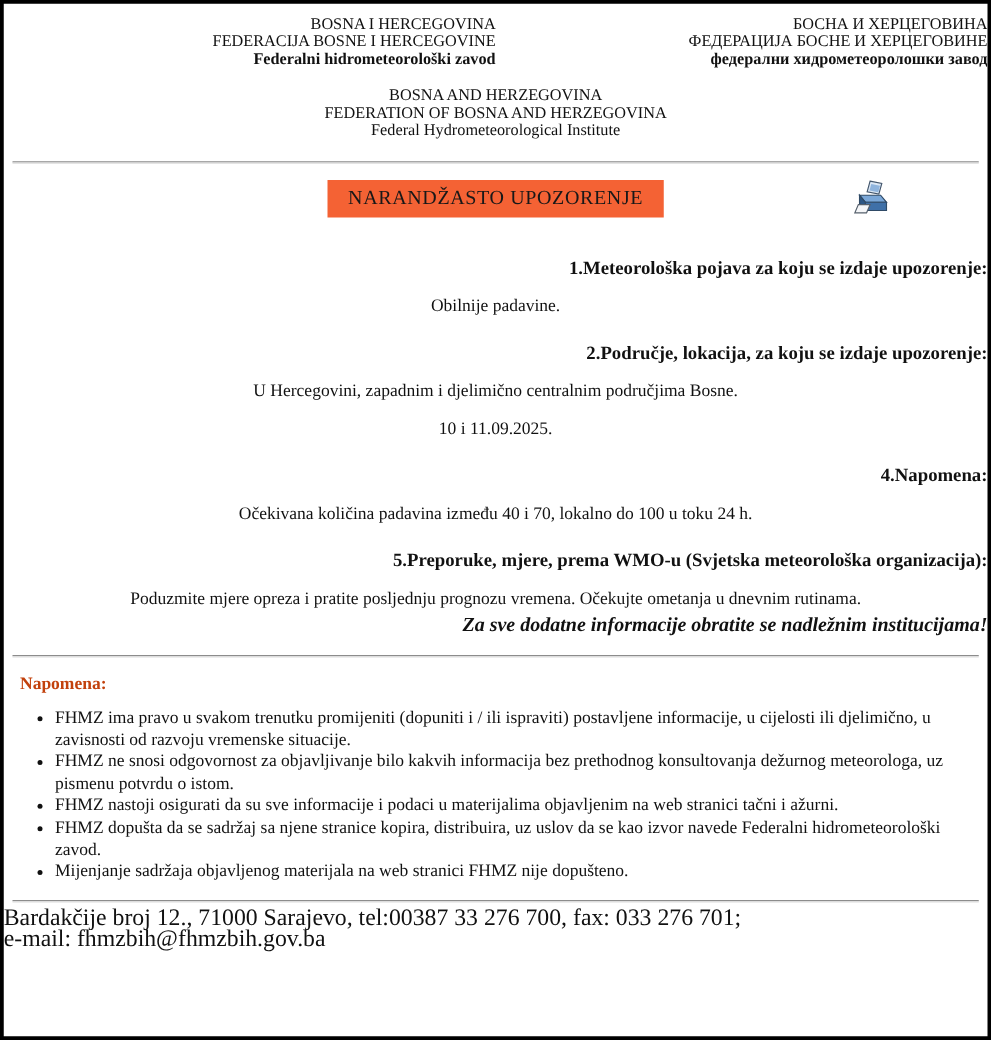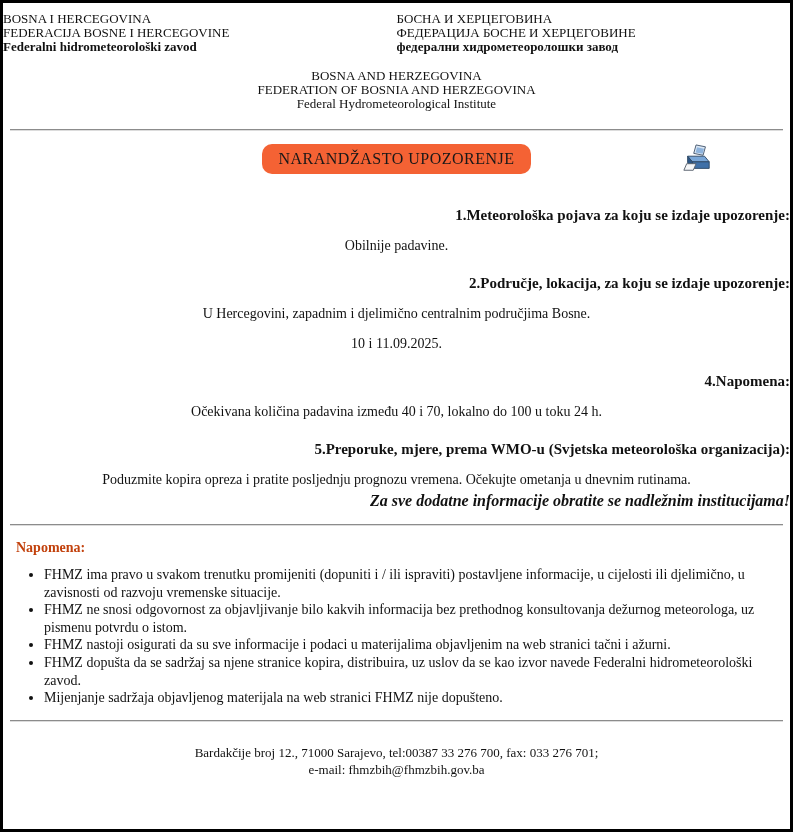--- a/index.html
+++ b/index.html
@@ -10,57 +10,56 @@
     background: #ffffff;
     border: 3px solid #000000;
     font-family: "Liberation Serif", "DejaVu Serif", serif;
     color: #111111;
     overflow: hidden;
   }
   .page { width: 100%; height: 100%; padding-top: 9px; }
 
   
   .header-cols { display: flex; width: 100%; }
-  .header-block { width: 50%; text-align: left; font-size: 13px; line-height: 14px; }
+  .header-block { width: 50%; text-align: right; font-size: 13px; line-height: 14px; }
   .header-block .ln3 { font-weight: bold; }
   .header-center { width: 100%; text-align: center; font-size: 13px; line-height: 14px; margin-top: 15px; }
   .header-center .ln3 { font-weight: normal; }
 
   hr { border: 0; border-top: 1px solid #8c8c8c; border-bottom: 1px solid #dcdcdc; height: 0; }
   hr.top { margin: 18px 7px 0; }
   hr.mid { margin: 13px 7px 0; }
   hr.bottom { margin: 13px 7px 0; }
 
   
   .banner-row { position: relative; margin-top: 13px; height: 30px; text-align: center; }
   .banner {
     display: inline-block;
     background: #F46234;
     color: #181818;
     font-size: 16px;
     line-height: 20px;
     padding: 5px 16px;
     letter-spacing: 0.5px;
-    border-radius: 10px;
   }
   .printer { position: absolute; right: 76px; top: 0; width: 34px; height: 30px; cursor: pointer; }
 
   
   .section-heading { text-align: right; font-weight: bold; font-size: 15px; line-height: 19px; margin: 19px 0 0; }
   .section-heading.first { margin-top: 32px; }
   .section-body { text-align: center; font-size: 14px; line-height: 18px; margin: 12px 0 0; }
   .emphasis { text-align: right; font-size: 16px; line-height: 20px; font-weight: bold; font-style: italic; margin: 2px 0 0; }
 
   
   .note-label { margin: 14px 0 0 13px; font-size: 14px; font-weight: bold; color: #c2410c; }
   ul.disclaimers { margin: 10px 16px 0 14px; padding-left: 27px; font-size: 14px; line-height: 17.6px; }
   ul.disclaimers li { margin: 0; padding: 0; }
 
   
-  .footer { margin-top: 22px; text-align: center; font-size: 13px; line-height: 17px; }
+  .footer { margin-top: 4px; text-align: left; font-size: 19px; line-height: 17px; }
   .email-link { color: inherit; text-decoration: none; cursor: pointer; }
 </style>
 </head>
 <body>
 
 <div class="page">
 
   <div class="header-cols">
     <div class="header-block">
       <div class="ln1">BOSNA I HERCEGOVINA</div>
@@ -68,21 +67,21 @@
       <div class="ln3">Federalni hidrometeorološki zavod</div>
     </div>
     <div class="header-block">
       <div class="ln1">БОСНА И ХЕРЦЕГОВИНА</div>
       <div class="ln2">ФЕДЕРАЦИЈА БОСНЕ И ХЕРЦЕГОВИНЕ</div>
       <div class="ln3">федерални хидрометеоролошки завод</div>
     </div>
   </div>
   <div class="header-center">
     <div class="ln1">BOSNA AND HERZEGOVINA</div>
-    <div class="ln2">FEDERATION OF BOSNIA AND HERZEGOVINA</div>
+    <div class="ln2">FEDERATION OF BOSNA AND HERZEGOVINA</div>
     <div class="ln3">Federal Hydrometeorological Institute</div>
   </div>
 
   <hr class="top">
 
   <div class="banner-row">
     <div class="banner">NARANDŽASTO UPOZORENJE</div>
     <div class="printer" title="">
       <svg viewBox="0 0 34 32" width="34" height="30" aria-hidden="true">
         <polygon points="16,1 26,3 23.5,12 13.5,10" fill="#dce8f5" stroke="#45586e" stroke-width="1"></polygon>
@@ -100,21 +99,21 @@
 
   <div class="section-heading">2.Područje, lokacija, za koju se izdaje upozorenje:</div>
   <div class="section-body">U Hercegovini, zapadnim i djelimično centralnim područjima Bosne.</div>
 
   <div class="section-body">10 i 11.09.2025.</div>
 
   <div class="section-heading">4.Napomena:</div>
   <div class="section-body">Očekivana količina padavina između 40 i 70, lokalno do 100 u toku 24 h.</div>
 
   <div class="section-heading">5.Preporuke, mjere, prema WMO-u (Svjetska meteorološka organizacija):</div>
-  <div class="section-body">Poduzmite kopira opreza i pratite posljednju prognozu vremena. Očekujte ometanja u dnevnim rutinama.</div>
+  <div class="section-body">Poduzmite mjere opreza i pratite posljednju prognozu vremena. Očekujte ometanja u dnevnim rutinama.</div>
   <div class="emphasis">Za sve dodatne informacije obratite se nadležnim institucijama!</div>
 
   <hr class="mid">
 
   <div class="note-label">Napomena:</div>
   <ul class="disclaimers">
     <li>FHMZ ima pravo u svakom trenutku promijeniti (dopuniti i / ili ispraviti) postavljene informacije, u cijelosti ili djelimično, u zavisnosti od razvoju vremenske situacije.</li>
     <li>FHMZ ne snosi odgovornost za objavljivanje bilo kakvih informacija bez prethodnog konsultovanja dežurnog meteorologa, uz pismenu potvrdu o istom.</li>
     <li>FHMZ nastoji osigurati da su sve informacije i podaci u materijalima objavljenim na web stranici tačni i ažurni.</li>
     <li>FHMZ dopušta da se sadržaj sa njene stranice kopira, distribuira, uz uslov da se kao izvor navede Federalni hidrometeorološki zavod.</li>

